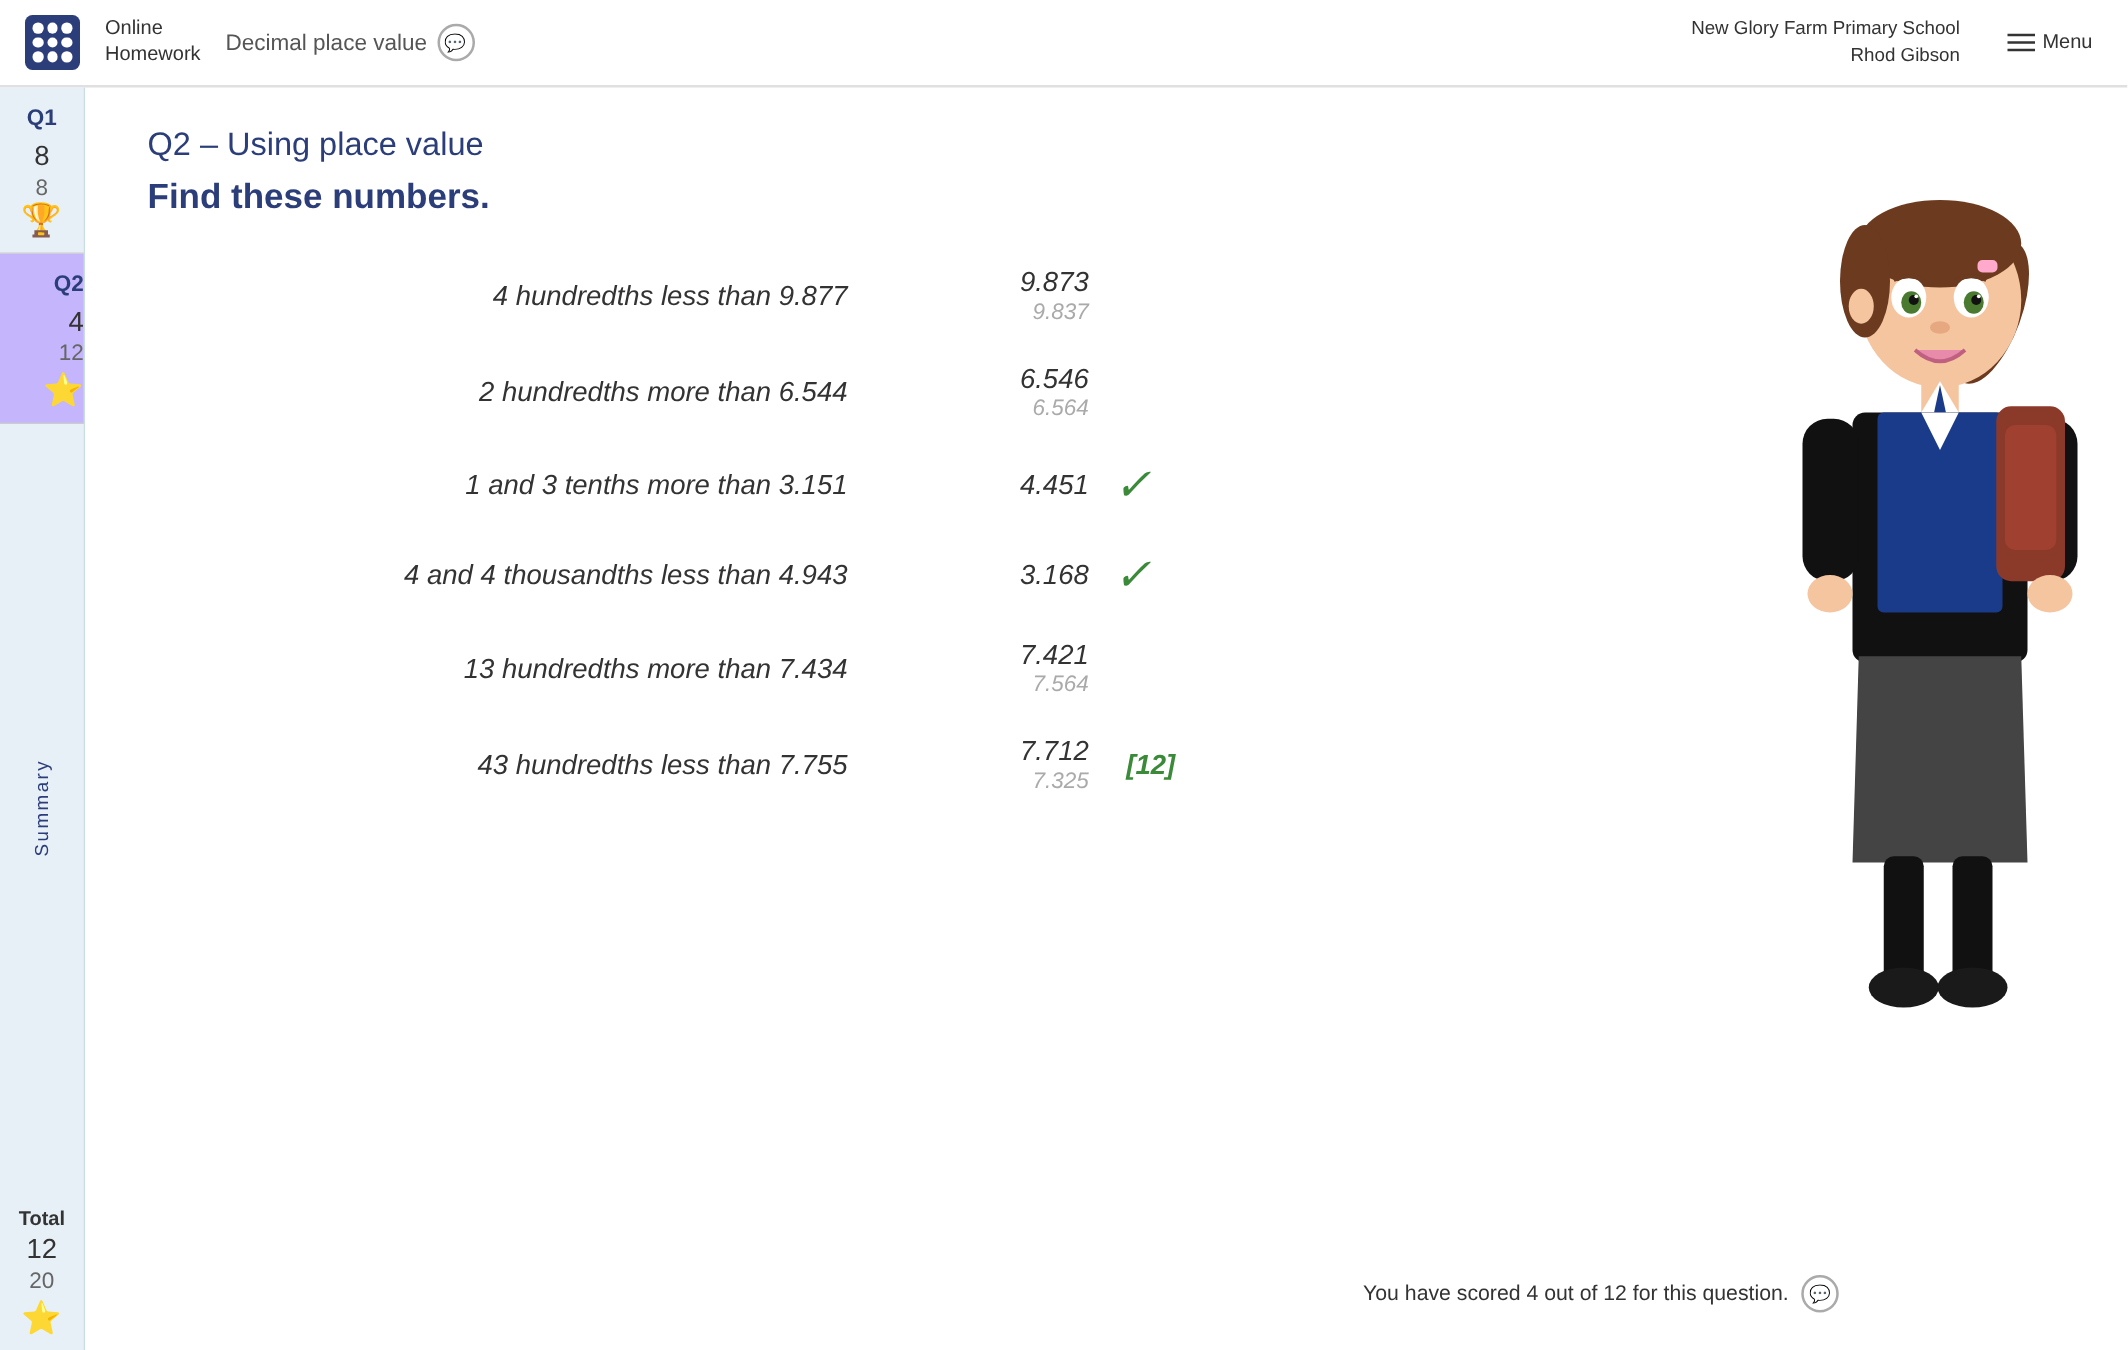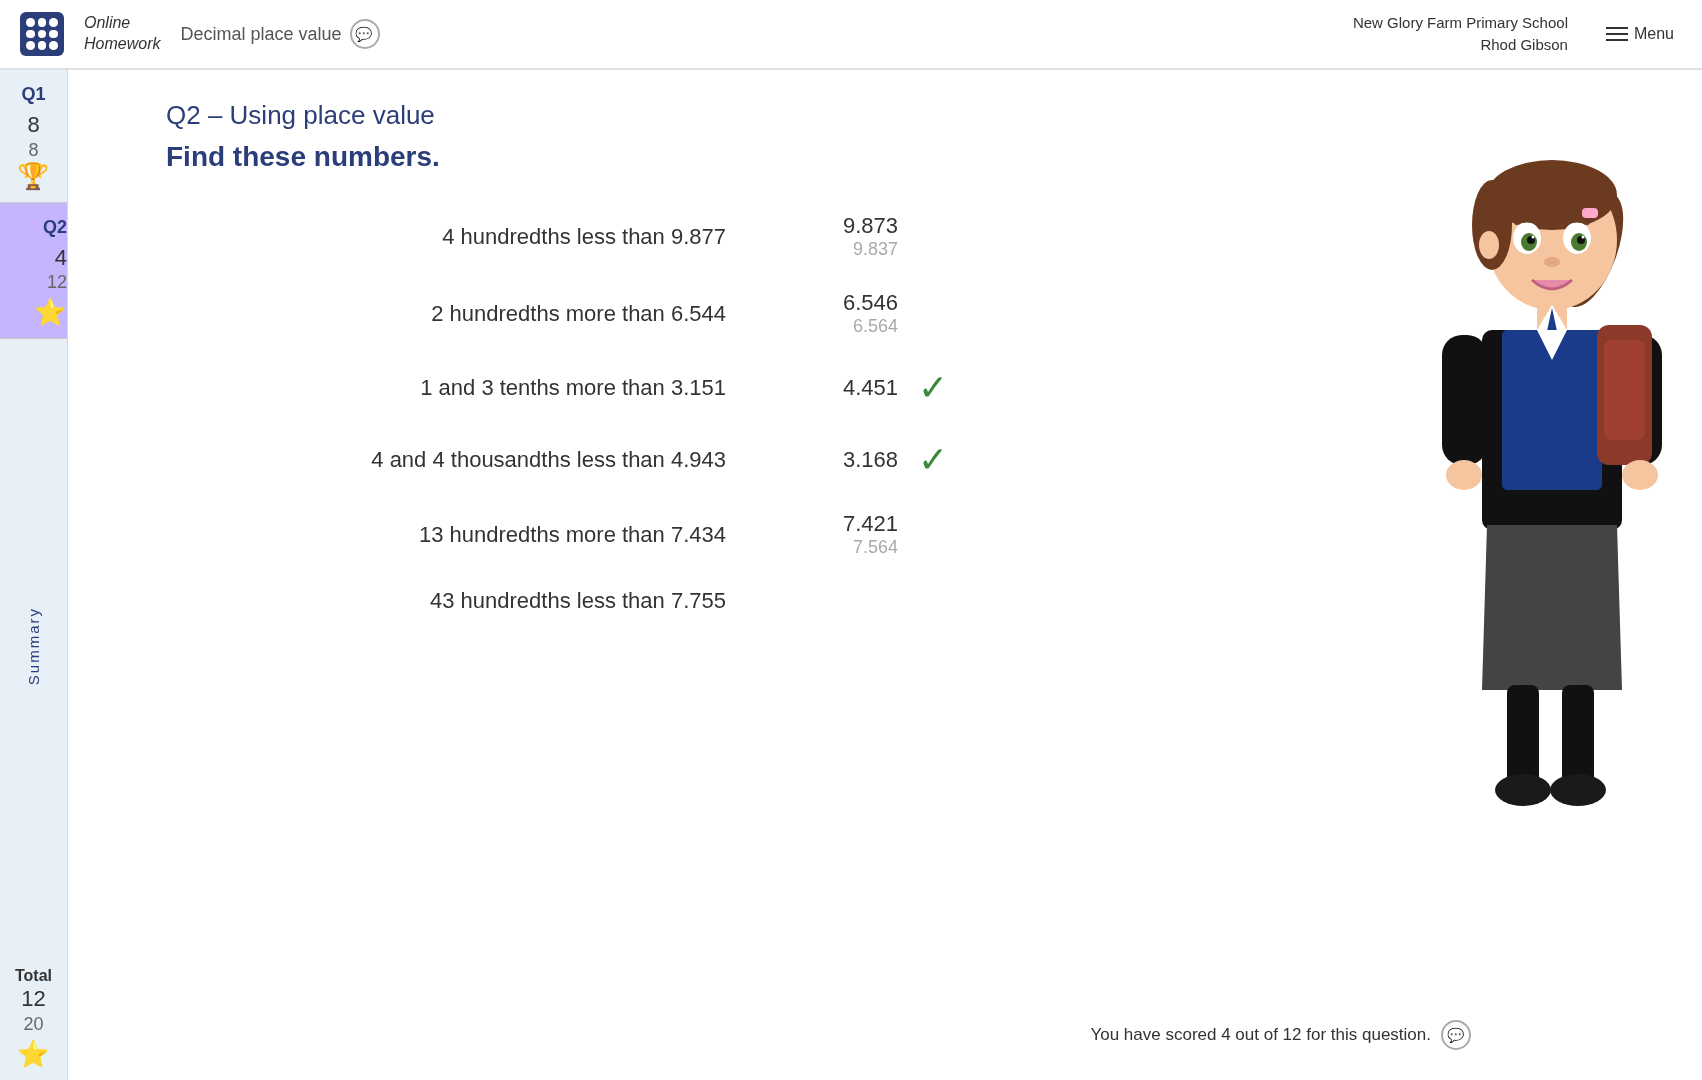--- a/index.html
+++ b/index.html
@@ -171,21 +171,20 @@
     .trophy-icon {
       font-size: 26px;
     }
 
     
     .content {
       flex: 1;
       padding: 30px 60px 20px 50px;
       position: relative;
       overflow: hidden;
-      margin-left: 48px;
     }
     .question-heading {
       font-size: 26px;
       color: #2c3e7a;
       margin-bottom: 10px;
       font-weight: normal;
     }
     .question-subheading {
       font-size: 28px;
       color: #2c3e7a;
@@ -195,21 +194,22 @@
 
     
     .questions-area {
       width: 100%;
       max-width: 1000px;
     }
     .question-row {
       display: flex;
       align-items: center;
       margin-bottom: 30px;
-      gap: 22px;
+      gap: 43px;
+      font-style: italic;
     }
     .question-text {
       flex: 1;
       text-align: right;
       font-size: 22px;
       color: #333;
       padding-right: 40px;
       max-width: 600px;
     }
     .answer-area {
@@ -280,21 +280,21 @@
       <div class="logo-dot"></div>
       <div class="logo-dot"></div>
       <div class="logo-dot"></div>
       <div class="logo-dot"></div>
       <div class="logo-dot"></div>
       <div class="logo-dot"></div>
       <div class="logo-dot"></div>
       <div class="logo-dot"></div>
       <div class="logo-dot"></div>
     </div>
-    <div class="header-app-name" style="white-space:pre-line;font-style:italic;">Online
+    <div class="header-app-name" style="white-space:pre-line;">Online
 Homework</div>
     <div class="header-title">
       <span>Decimal place value</span>
       <span class="speech-icon">💬</span>
     </div>
   </div>
   <div class="header-right">
     <div class="school-info">
       <div>New Glory Farm Primary School</div>
       <div>Rhod Gibson</div>
@@ -391,20 +391,27 @@
         <div class="row-right">
           <div class="answer-area">
             <span class="answer-correct">7.421</span>
             <span class="answer-wrong">7.564</span>
           </div>
         </div>
       </div>
 
       <div class="question-row">
         <div class="question-text">43 hundredths less than 7.755</div>
+        <div class="row-right">
+          <div class="answer-area">
+            <span class="answer-correct">7.712</span>
+            <span class="answer-wrong">7.325</span>
+          </div>
+          <span class="badge-green">[12]</span>
+        </div>
       </div>
 
     </div>
 
     <div class="score-footer">
       <span>You have scored 4 out of 12 for this question.</span>
       <span class="speech-icon">💬</span>
     </div>
 
     <div class="character">

